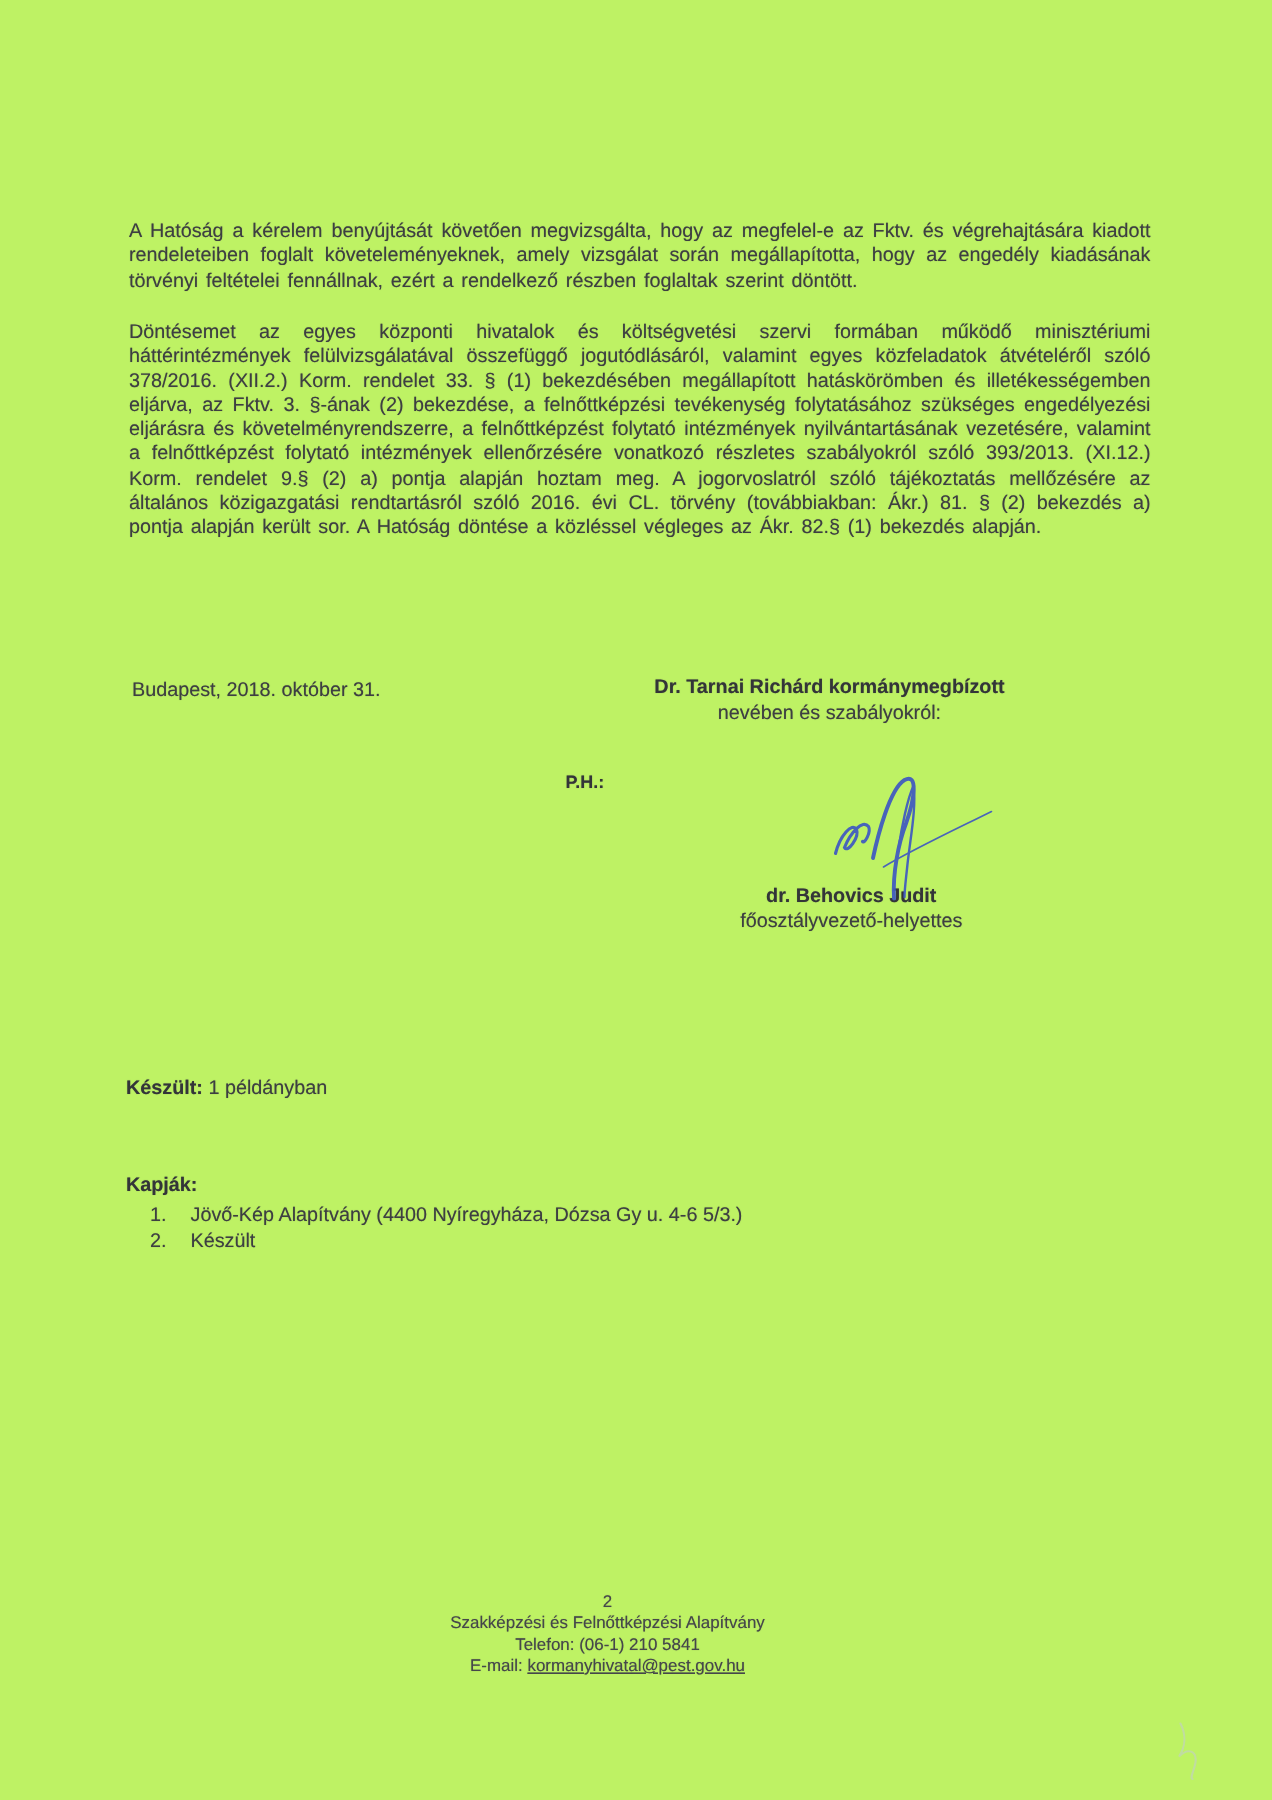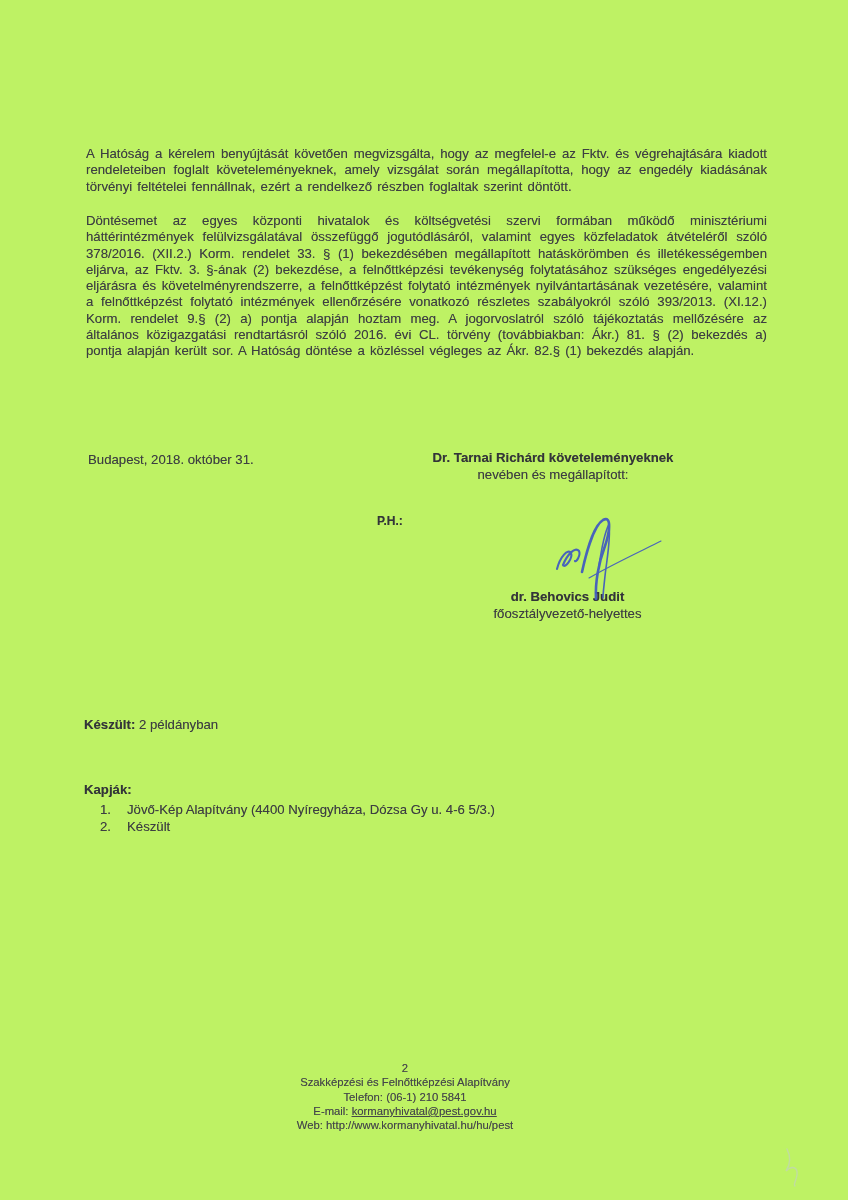--- a/index.html
+++ b/index.html
@@ -103,42 +103,42 @@
 
 <div class="page">
 
   <p class="para p1">A Hatóság a kérelem benyújtását követően megvizsgálta, hogy az megfelel-e az Fktv. és végrehajtására kiadott rendeleteiben foglalt követeleményeknek, amely vizsgálat során megállapította, hogy az engedély kiadásának törvényi feltételei fennállnak, ezért a rendelkező részben foglaltak szerint döntött.</p>
 
   <p class="para p2">Döntésemet az egyes központi hivatalok és költségvetési szervi formában működő minisztériumi háttérintézmények felülvizsgálatával összefüggő jogutódlásáról, valamint egyes közfeladatok átvételéről szóló 378/2016. (XII.2.) Korm. rendelet 33. § (1) bekezdésében megállapított hatáskörömben és illetékességemben eljárva, az Fktv. 3. §-ának (2) bekezdése, a felnőttképzési tevékenység folytatásához szükséges engedélyezési eljárásra és követelményrendszerre, a felnőttképzést folytató intézmények nyilvántartásának vezetésére, valamint a felnőttképzést folytató intézmények ellenőrzésére vonatkozó részletes szabályokról szóló 393/2013. (XI.12.) Korm. rendelet 9.§ (2) a) pontja alapján hoztam meg. A jogorvoslatról szóló tájékoztatás mellőzésére az általános közigazgatási rendtartásról szóló 2016. évi CL. törvény (továbbiakban: Ákr.) 81. § (2) bekezdés a) pontja alapján került sor. A Hatóság döntése a közléssel végleges az Ákr. 82.§ (1) bekezdés alapján.</p>
 
   <div class="dateline">Budapest, 2018. október 31.</div>
 
   <div class="sighead">
-    <div class="bold">Dr. Tarnai Richárd követeleményeknek</div>
-    <div>nevében és megállapított:</div>
+    <div class="bold">Dr. Tarnai Richárd kormánymegbízott</div>
+    <div>nevében és szabályokról:</div>
   </div>
 
   <div class="ph bold">P.H.:</div>
 
   <svg class="signature-svg" width="135" height="92" viewBox="0 0 135 92">
     <g fill="none" stroke="#3f58c2" stroke-linecap="round" opacity="0.92">
       <path d="M22,55 C25,43 33,34 36,39 C38,44 30,55 28,51 C32,41 40,32 44,37 C46,41 41,49 40,47" stroke-width="2.1"></path>
       <path d="M47,58 C50,44 58,12 68,6 C77,1 75,18 69,35 C64,48 60,68 61,85" stroke-width="2.6"></path>
       <path d="M64,52 C66,38 70,18 74,10 C76,24 72,44 70,62 C69,72 68,79 68,84" stroke-width="1.6"></path>
       <path d="M54,64 C74,52 104,38 126,27" stroke-width="1.1"></path>
     </g>
   </svg>
 
   <div class="signer">
     <div class="bold">dr. Behovics Judit</div>
     <div>főosztályvezető-helyettes</div>
   </div>
 
   <div class="made">
-    <span class="bold">Készült:</span><span> 2 példányban</span>
+    <span class="bold">Készült:</span><span> 1 példányban</span>
   </div>
 
   <div class="recipients">
     <div class="bold">Kapják:</div>
     <div class="rec-list">
       <div>
         <span class="rec-num">1.</span><span>Jövő-Kép Alapítvány (4400 Nyíregyháza, Dózsa Gy u. 4-6 5/3.)</span>
       </div>
       <div>
         <span class="rec-num">2.</span><span>Készült</span>
@@ -146,20 +146,19 @@
     </div>
   </div>
 
   <div class="footer">
     <div>2</div>
     <div>Szakképzési és Felnőttképzési Alapítvány</div>
     <div>Telefon: (06-1) 210 5841</div>
     <div>
       <span>E-mail: </span><span class="email-underline">kormanyhivatal@pest.gov.hu</span>
     </div>
-    <div>Web: http://www.kormanyhivatal.hu/hu/pest</div>
   </div>
 
   <svg class="corner-mark" width="34" height="44" viewBox="0 0 34 44">
     <path d="M12,4 C16,12 15,20 11,26 C17,20 23,22 22,30 C21,36 18,40 20,41" fill="none" stroke="#c3cbd4" stroke-width="1.4" stroke-linecap="round"></path>
   </svg>
 
 </div>
 
 </body></html>

